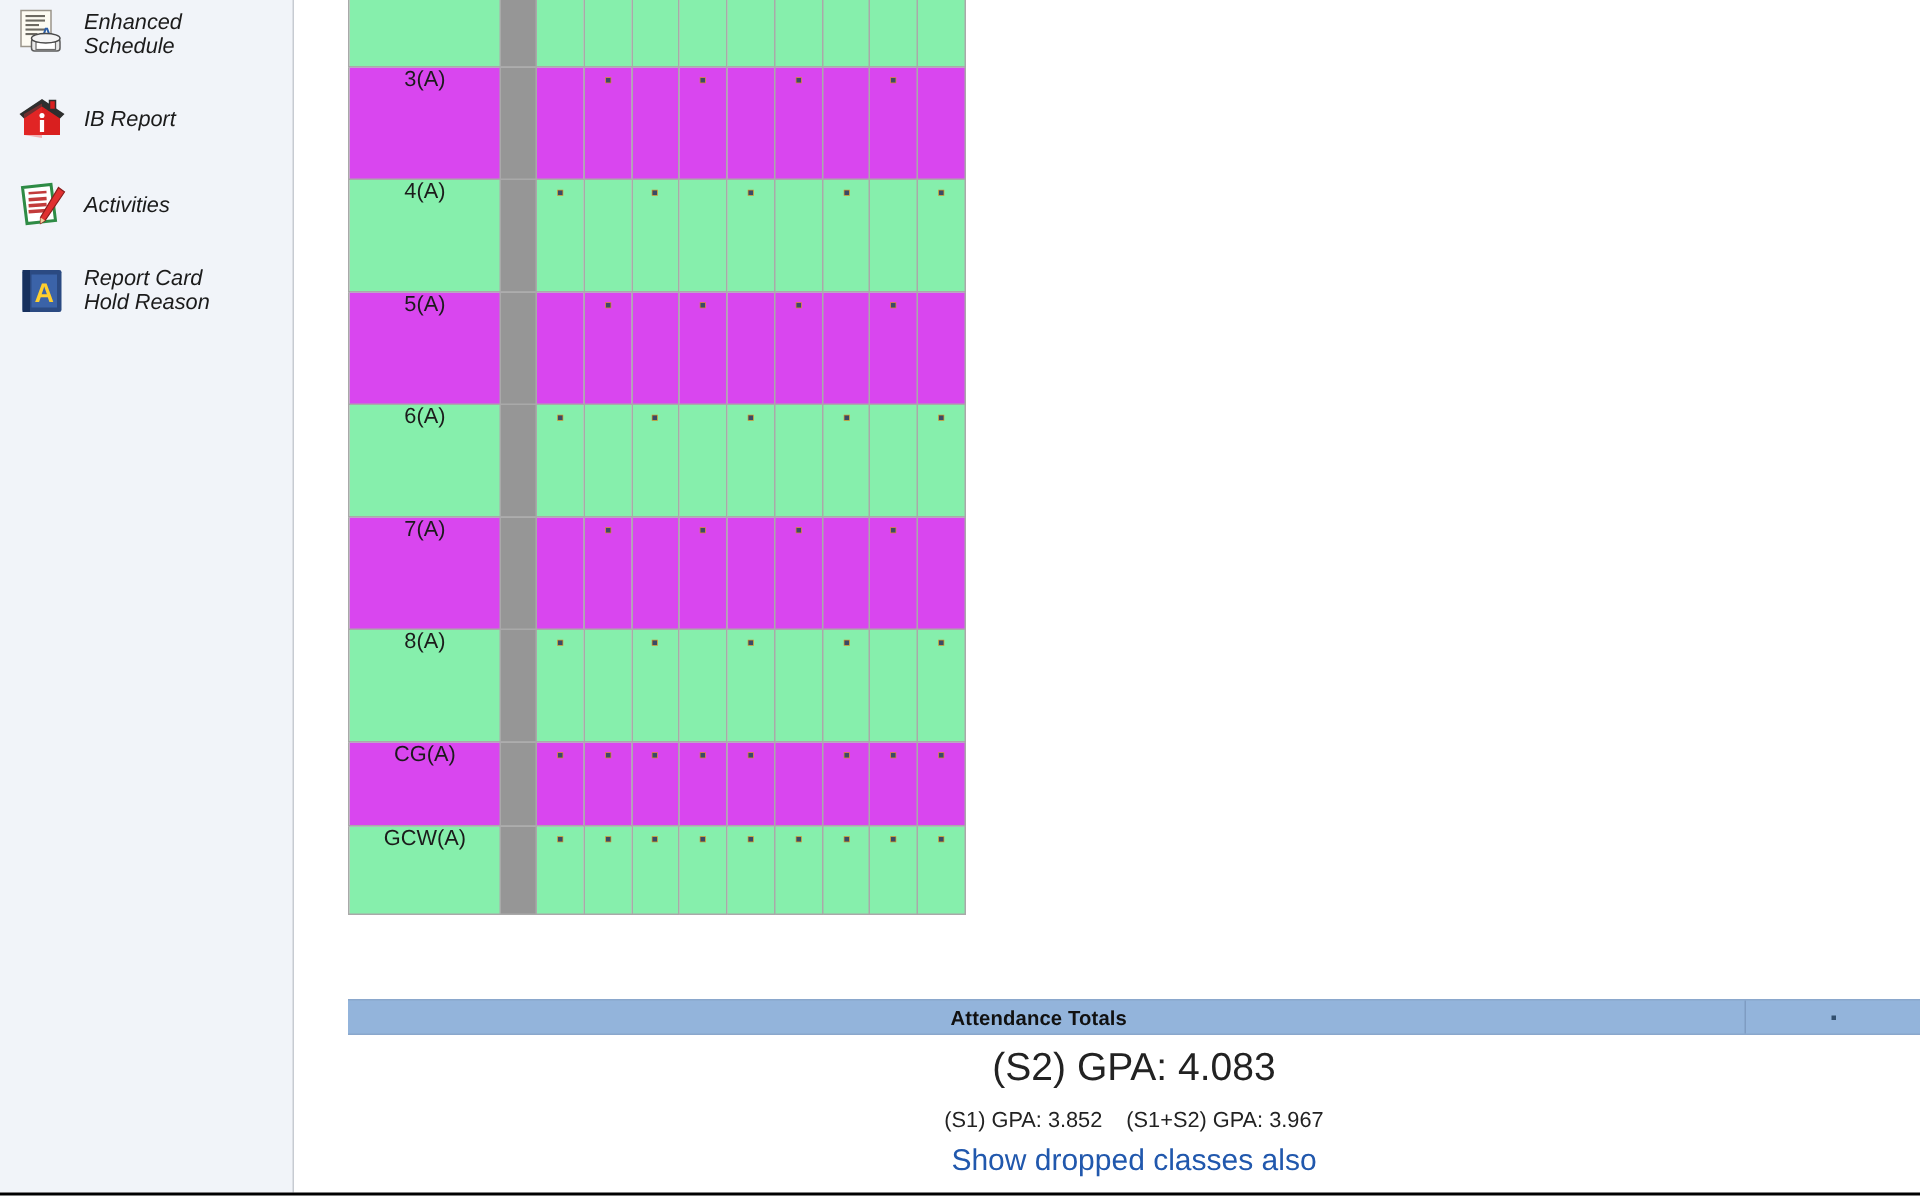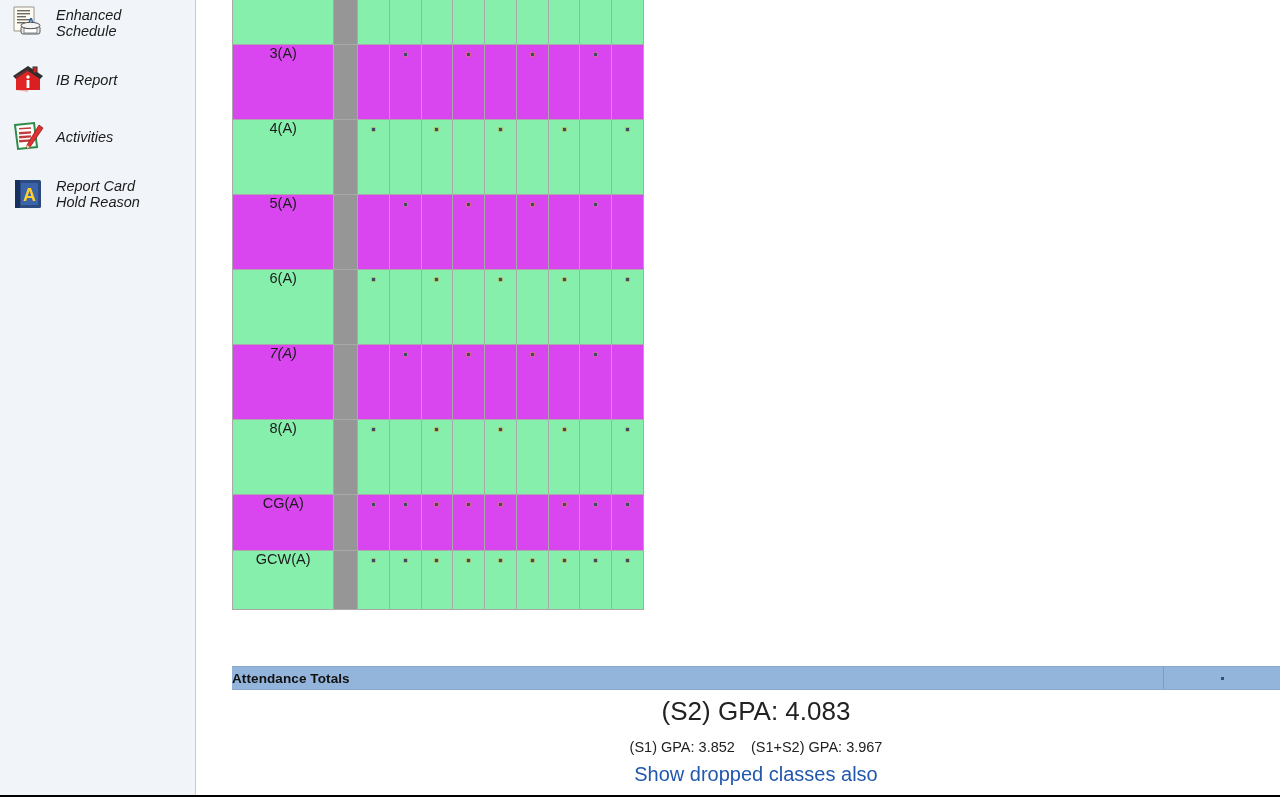--- a/index.html
+++ b/index.html
@@ -116,21 +116,21 @@
     height: 24px;
     background: #93b4db;
     border-top: 1px solid #8aa7cc;
     border-bottom: 1px solid #8aa7cc;
     box-sizing: border-box;
     display: flex;
     align-items: center;
   }
   #attendance-label-cell {
     flex: 1 1 auto;
-    text-align: left;
+    text-align: center;
     padding-right: 10px;
     font-size: 13.5px;
     font-weight: bold;
     color: #111111;
     letter-spacing: 0.1px;
   }
   #attendance-value-cell {
     flex: 0 0 117px;
     border-left: 1px solid #7f9cc2;
     height: 100%;
@@ -300,21 +300,21 @@
         <td class="mark-cell"><span class="dot empty"></span></td>
         <td class="mark-cell"><span class="dot"></span></td>
         <td class="mark-cell"><span class="dot empty"></span></td>
         <td class="mark-cell"><span class="dot"></span></td>
         <td class="mark-cell"><span class="dot empty"></span></td>
         <td class="mark-cell"><span class="dot"></span></td>
         <td class="mark-cell"><span class="dot empty"></span></td>
         <td class="mark-cell"><span class="dot"></span></td>
       </tr>
       <tr class="row-base">
-        <td class="period-cell" style="height: 74px; font-style: italic;">7(A)</td>
+        <td class="period-cell" style="height: 74px;">7(A)</td>
         <td class="gutter-cell"></td>
         <td class="mark-cell"><span class="dot empty"></span></td>
         <td class="mark-cell"><span class="dot"></span></td>
         <td class="mark-cell"><span class="dot empty"></span></td>
         <td class="mark-cell"><span class="dot"></span></td>
         <td class="mark-cell"><span class="dot empty"></span></td>
         <td class="mark-cell"><span class="dot"></span></td>
         <td class="mark-cell"><span class="dot empty"></span></td>
         <td class="mark-cell"><span class="dot"></span></td>
         <td class="mark-cell"><span class="dot empty"></span></td>

